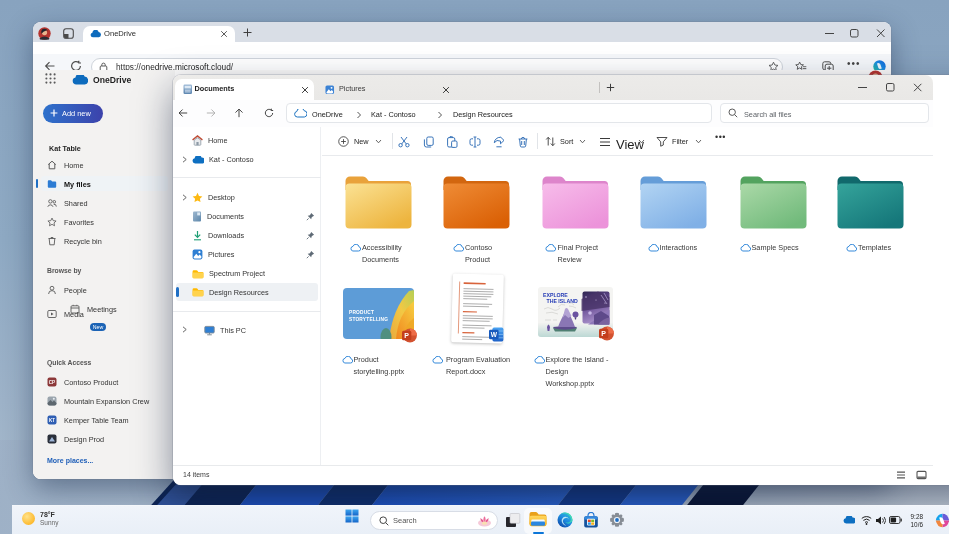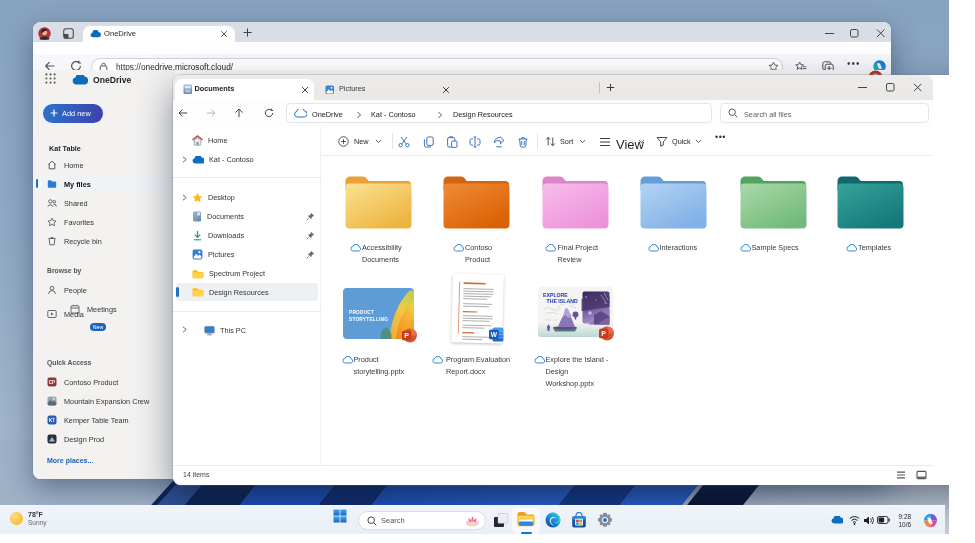--- a/index.html
+++ b/index.html
@@ -2,21 +2,21 @@
 <html><head>
 <meta charset="utf-8">
 <style>
 * { margin:0; padding:0; box-sizing:border-box; }
 html,body { width:975px; height:543px; background:#fff; font-family:"Liberation Sans", sans-serif; overflow:hidden; }
 .abs { position:absolute; }
 #screen { position:absolute; left:0; top:0; width:949px; height:534px; overflow:hidden;
   background:linear-gradient(180deg,#88a3bf 0%,#8ea9c3 45%,#9db2c8 75%,#a9bccd 100%); }
 #bloom { position:absolute; left:0; top:440px; width:949px; height:94px; }
 
-#taskbar { position:absolute; left:0; top:505px; width:945px; height:29px;
+#taskbar { position:absolute; left:12px; top:505px; width:945px; height:29px;
   background:linear-gradient(180deg,#f0f4fa 0%,#e9eff7 100%); border-top:1px solid rgba(255,255,255,.5); }
 #weather { position:absolute; left:10px; top:5px; display:flex; align-items:center; }
 #sun { width:13px; height:13px; border-radius:50%; background:radial-gradient(circle at 38% 35%,#ffe28a,#fdba2f 70%,#f5a11e); }
 #wtxt { margin-left:5px; line-height:1; }
 #wtxt .t1 { font-size:7px; color:#333; font-weight:bold; }
 #wtxt .t2 { font-size:6.5px; color:#666; margin-top:2px; }
 #searchpill { position:absolute; left:358px; top:5px; width:128px; height:19px; border-radius:10px;
   background:#fff; border:1px solid #d8dde6; display:flex; align-items:center; }
 #searchpill .stxt { font-size:7.5px; color:#555; margin-left:4px; }
 
@@ -375,21 +375,21 @@
         <path d="M1 1.5 h10 M1 5 h10 M1 8.5 h10"></path>
         </svg>
       <span class="abs" style="left:294px;top:9.5px;font-size:13px;color:#1f1f1f;">View</span>
       <svg class="abs" style="left:316px;top:12px" width="7" height="5" viewBox="0 0 7 5">
           <path d="M1 1 L3.5 3.8 L6 1" stroke="#555" stroke-width="0.9" fill="none"></path>
         </svg>
 
       <svg class="abs" style="left:334px;top:8.5px" width="12" height="11" viewBox="0 0 12 11" fill="none" stroke="#3a3a3a" stroke-width="0.9">
         <path d="M1 1.5 h10 L7.3 5.8 V9 L4.7 10.2 V5.8 Z" stroke-linejoin="round"></path>
         </svg>
-      <span class="abs" style="left:350px;top:9.5px;font-size:7.3px;color:#1f1f1f;">Quick</span>
+      <span class="abs" style="left:350px;top:9.5px;font-size:7.3px;color:#1f1f1f;">Filter</span>
       <svg class="abs" style="left:373px;top:12px" width="7" height="5" viewBox="0 0 7 5">
           <path d="M1 1 L3.5 3.8 L6 1" stroke="#555" stroke-width="0.9" fill="none"></path>
         </svg>
       <span class="abs" style="left:393px;top:5px;font-size:9px;color:#333;letter-spacing:0.5px;">•••</span>
     </div>
     <div id="enavpane"></div>
     <div id="enavitems">
       <div class="erow" style="top:58px;"><svg width="11" height="11" viewBox="0 0 11 11">
             <path d="M1 4.6 L5.5 0.9 L10 4.6" fill="none" stroke="#c14f38" stroke-width="1.4" stroke-linecap="round"></path>
             <path d="M2.2 5 V9.6 a0.6 0.6 0 0 0 0.6 0.6 H8.2 a0.6 0.6 0 0 0 0.6 -0.6 V5 L5.5 2.8 Z" fill="#e8eaed" stroke="#8e9aa6" stroke-width="0.8"></path>

